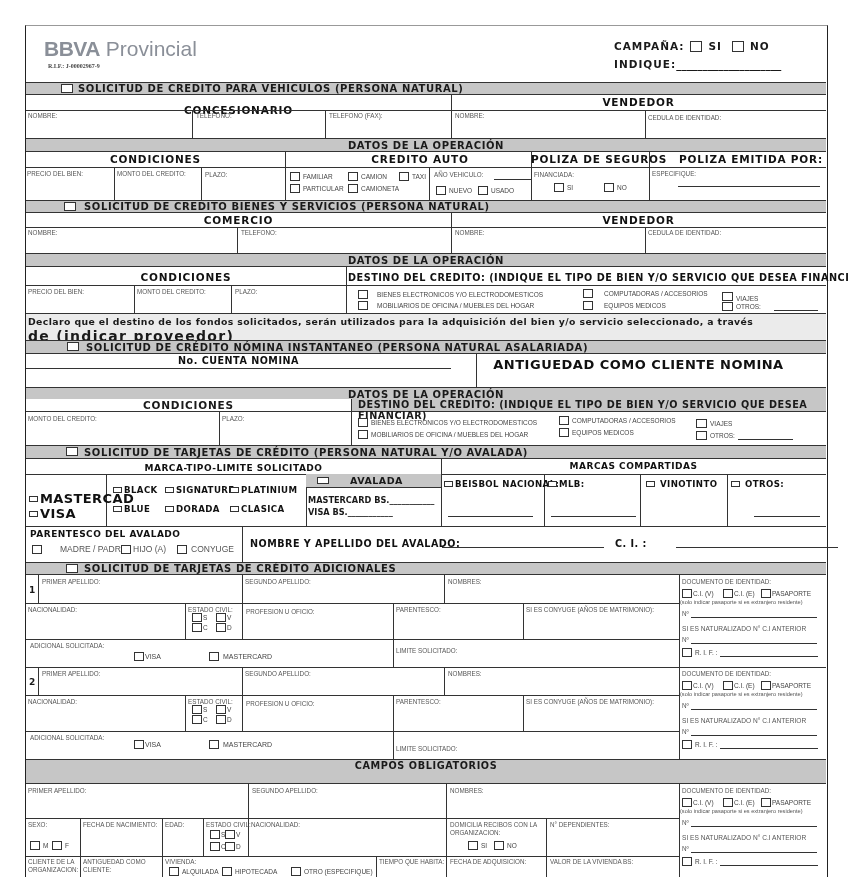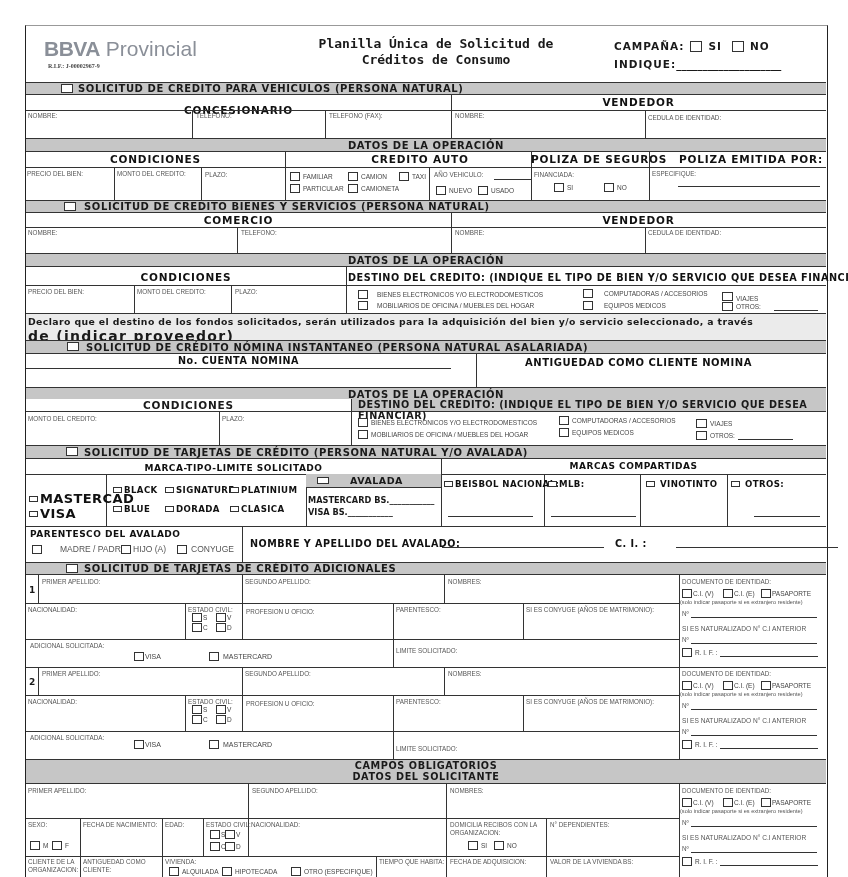--- a/index.html
+++ b/index.html
@@ -21,24 +21,20 @@
 </head>
 <body>
 
 <div class="page">
 
   <div class="abs" style="left:18px;top:11px;font-family:'Liberation Sans',sans-serif;font-size:21px;color:#8a8f98;">
     <span style="font-weight:bold;letter-spacing:-0.5px;">BBVA</span>
     <span>Provincial</span>
   </div>
   <div class="abs" style="left:22px;top:37px;font-family:'Liberation Serif',serif;font-size:6px;font-weight:bold;color:#444;">R.I.F.: J-00002967-9</div>
-  <div class="abs" style="left:280px;top:10px;width:260px;text-align:center;font-family:'DejaVu Sans Mono',monospace;font-weight:bold;font-size:13px;line-height:16px;">
-    <div>Planilla Única de Solicitud de</div>
-    <div>Créditos de Consumo</div>
-  </div>
   <div class="abs" style="left:588px;top:14px;font-weight:bold;font-size:10.5px;letter-spacing:1px;display:flex;align-items:center;gap:6px;">
     <span>CAMPAÑA:</span>
     <span class="cb" style="width:12px;height:11px;"></span>
     <span>SI</span>
     <span class="cb" style="width:12px;height:11px;margin-left:4px;"></span>
     <span>NO</span>
   </div>
   <div class="abs" style="left:588px;top:32px;font-weight:bold;font-size:10.5px;letter-spacing:1px;">
     <span>INDIQUE:</span><span style="letter-spacing:0;">____________________</span>
   </div>
@@ -176,21 +172,21 @@
     <div style="position:absolute;left:2px;top:2px;font-weight:bold;font-size:9.3px;letter-spacing:0.4px;white-space:nowrap;">Declaro que el destino de los fondos solicitados, serán utilizados para la adquisición del bien y/o servicio seleccionado, a través</div>
     <div style="position:absolute;left:2px;top:14px;font-weight:bold;font-size:14px;letter-spacing:1.3px;white-space:nowrap;">de (indicar proveedor)</div>
     <div style="position:absolute;left:212px;top:13px;font-weight:bold;font-size:13px;white-space:nowrap;">____________________________________________</div>
   </div>
 
   <div class="bar" style="top:314px;height:14px;">
     <span class="cb" style="position:absolute;left:41px;top:1px;width:12px;"></span>
     <span style="position:absolute;left:60px;top:1px;">SOLICITUD DE CRÉDITO NÓMINA INSTANTANEO (PERSONA NATURAL ASALARIADA)</span>
   </div>
   <div class="hdsm" style="left:0;width:425px;text-align:center;top:329px;font-size:9.6px;">No. CUENTA NOMINA</div>
-  <div class="hdsm" style="left:425px;width:375px;text-align:center;top:331px;font-size:10px;">ANTIGUEDAD COMO CLIENTE NOMINA</div>
+  <div class="hdsm" style="left:425px;width:375px;text-align:center;top:331px;font-size:13px;">ANTIGUEDAD COMO CLIENTE NOMINA</div>
   <div class="hline" style="left:0;width:425px;top:342px;"></div>
   <div class="vline" style="left:450px;top:328px;height:33px;"></div>
   <div class="abs" style="left:2px;top:344px;width:420px;height:16px;"></div>
   <div class="abs" style="left:453px;top:344px;width:345px;height:16px;"></div>
 
   <div class="bar" style="top:361px;height:12px;border-bottom:none;">
     <span style="position:absolute;left:0;width:800px;text-align:center;top:1px;">DATOS DE LA OPERACIÓN</span>
   </div>
   <div class="bar" style="top:373px;height:13px;border-top:none;">
     <span style="position:absolute;left:0;width:325px;text-align:center;font-size:10.5px;letter-spacing:0.8px;top:0px;">CONDICIONES</span>
@@ -477,21 +473,20 @@
             <span class="cb"></span>
             <span>R. I. F. :</span>
             <span class="uline" style="width:98px;"></span>
           </div>
 </div>
       </div>
     </div>
 
   <div class="bar" style="top:733px;height:25px;">
     <div style="position:absolute;left:0;width:800px;text-align:center;top:0px;font-size:9.7px;">CAMPOS OBLIGATORIOS</div>
-    <div style="position:absolute;left:0;width:800px;text-align:center;top:11px;font-size:9.7px;">DATOS DEL SOLICITANTE</div>
   </div>
   <div class="vline" style="left:653px;top:758px;height:110px;"></div>
   <div class="vline" style="left:222px;top:758px;height:34px;"></div>
   <div class="vline" style="left:420px;top:758px;height:110px;"></div>
   <div class="hline" style="left:0;width:653px;top:792px;"></div>
   <div class="lbl" style="left:2px;top:761px;">PRIMER APELLIDO:</div>
   <div class="lbl" style="left:226px;top:761px;">SEGUNDO APELLIDO:</div>
   <div class="lbl" style="left:424px;top:761px;">NOMBRES:</div>
 
   <div class="vline" style="left:54px;top:792px;height:76px;"></div>

